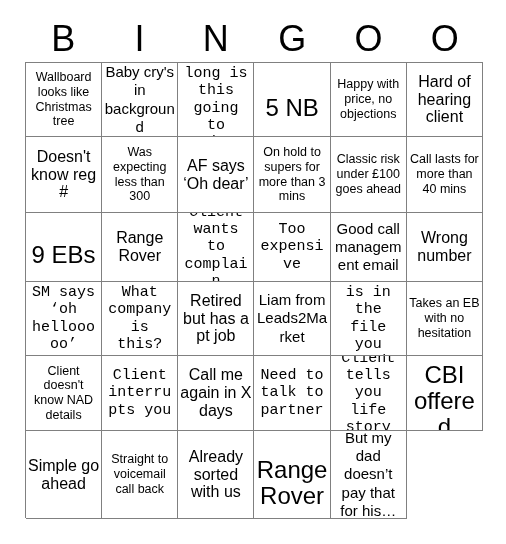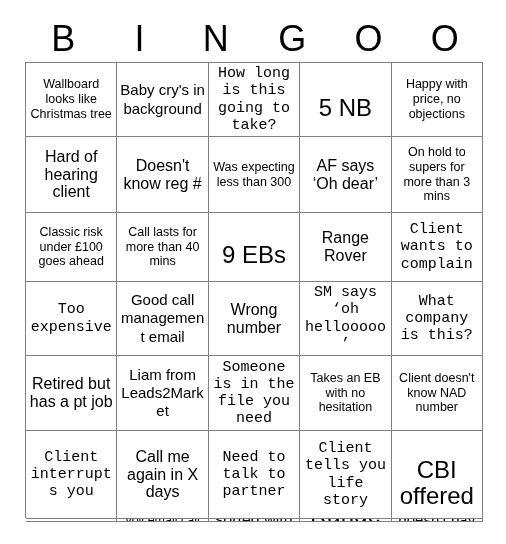--- a/index.html
+++ b/index.html
@@ -49,21 +49,21 @@
   #grid {
     position: absolute;
     left: 25px;
     top: 62px;
     width: 458px;
     height: 456px;
     box-sizing: border-box;
     border-top: 1px solid #808080;
     border-left: 1px solid #808080;
     display: grid;
-    grid-template-columns: repeat(5, 1fr);
+    grid-template-columns: repeat(6, 1fr);
     grid-template-rows: 74px 76px 69px 74px 75px 88px;
   }
 
   .cell {
     box-sizing: border-box;
     border-right: 1px solid #808080;
     border-bottom: 1px solid #808080;
     display: flex;
     align-items: center;
     justify-content: center;
@@ -166,21 +166,21 @@
       <div class="cell fs-xs">
         <span>Liam from Leads2Market</span>
       </div>
       <div class="cell fs-md">
         <span>Someone is in the file you need</span>
       </div>
       <div class="cell fs-sm">
         <span>Takes an EB with no hesitation</span>
       </div>
       <div class="cell fs-sm">
-        <span>Client doesn't know NAD number</span>
+        <span>Client doesn't know NAD details</span>
       </div>
       <div class="cell fs-md">
         <span>Client interrupts you</span>
       </div>
       <div class="cell fs-lg">
         <span>Call me again in X days</span>
       </div>
       <div class="cell fs-md">
         <span>Need to talk to partner</span>
       </div>

